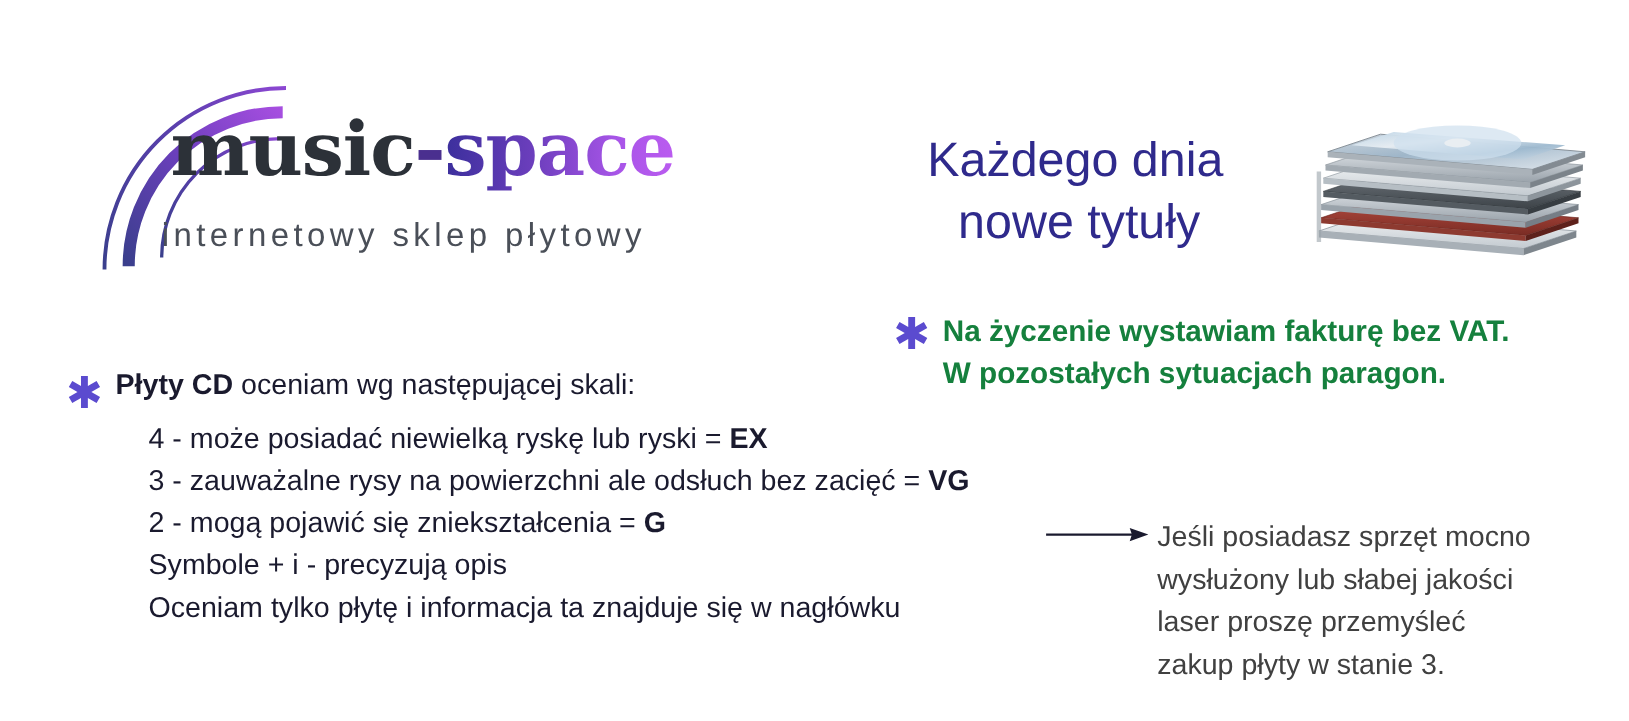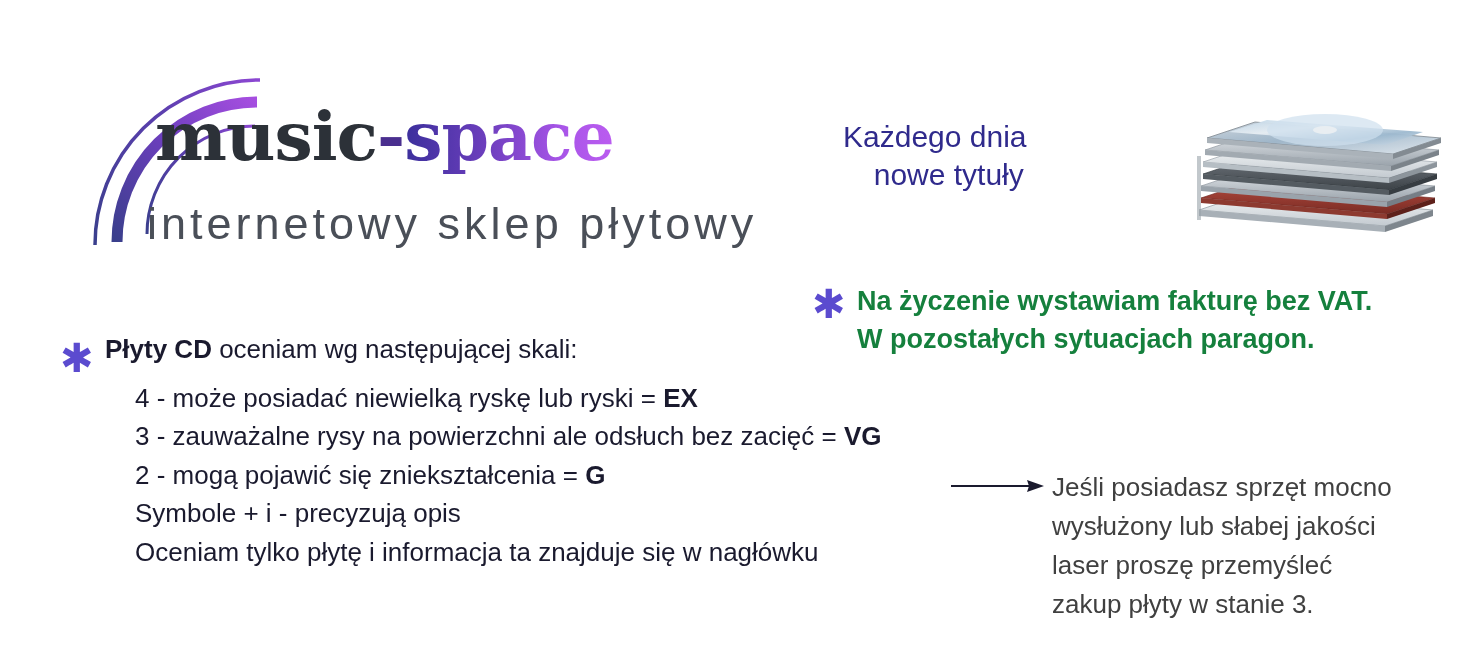--- a/index.html
+++ b/index.html
@@ -45,38 +45,38 @@
     background: linear-gradient(90deg, #3b2f9c 0%, #6e3fbe 40%, #a855e8 75%, #bb5cf0 100%);
     -webkit-background-clip: text;
     background-clip: text;
     color: transparent;
   }
   #logo-tagline {
     position: absolute;
     left: 72px;
     top: 178px;
     font-family: "Liberation Sans", sans-serif;
-    font-size: 45px;
+    font-size: 30px;
     letter-spacing: 4px;
     color: #4a4f58;
     white-space: nowrap;
   }
 
   
   #slogan {
     position: absolute;
     left: 843px;
     top: 118px;
     font-family: "Liberation Sans", sans-serif;
-    font-size: 30px;
+    font-size: 44px;
     line-height: 1.28;
     color: #2f2a8c;
     white-space: nowrap;
   }
-  #slogan .line2 { padding-left: 28px; display: block; text-align: center; }
+  #slogan .line2 { padding-left: 28px; display: block; }
 
   
   #cd-stack {
     position: absolute;
     left: 1185px;
     top: 60px;
     width: 260px;
     height: 185px;
   }
 

